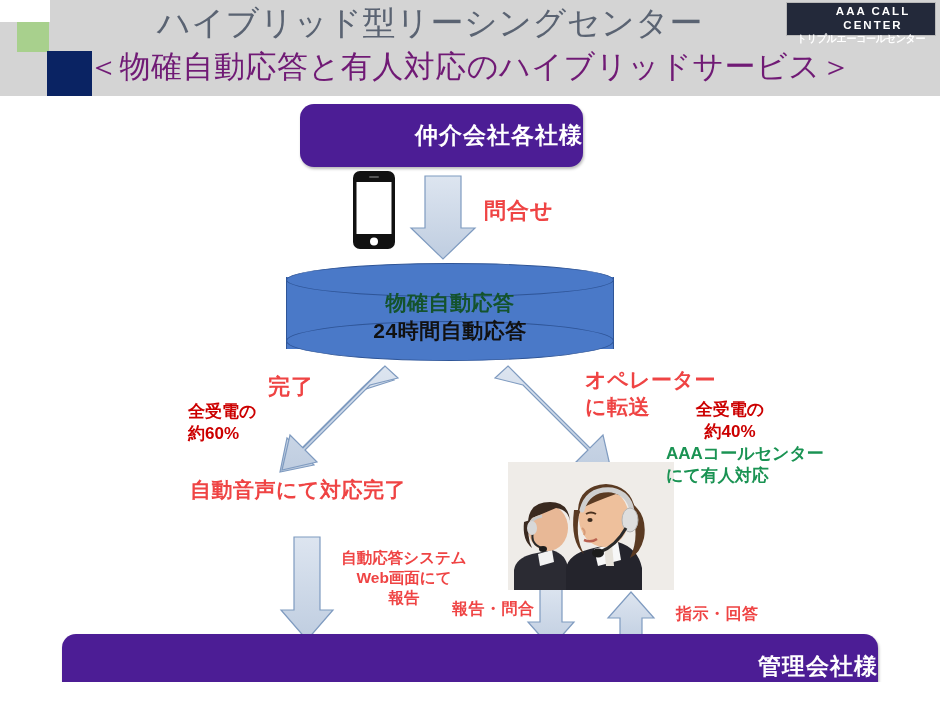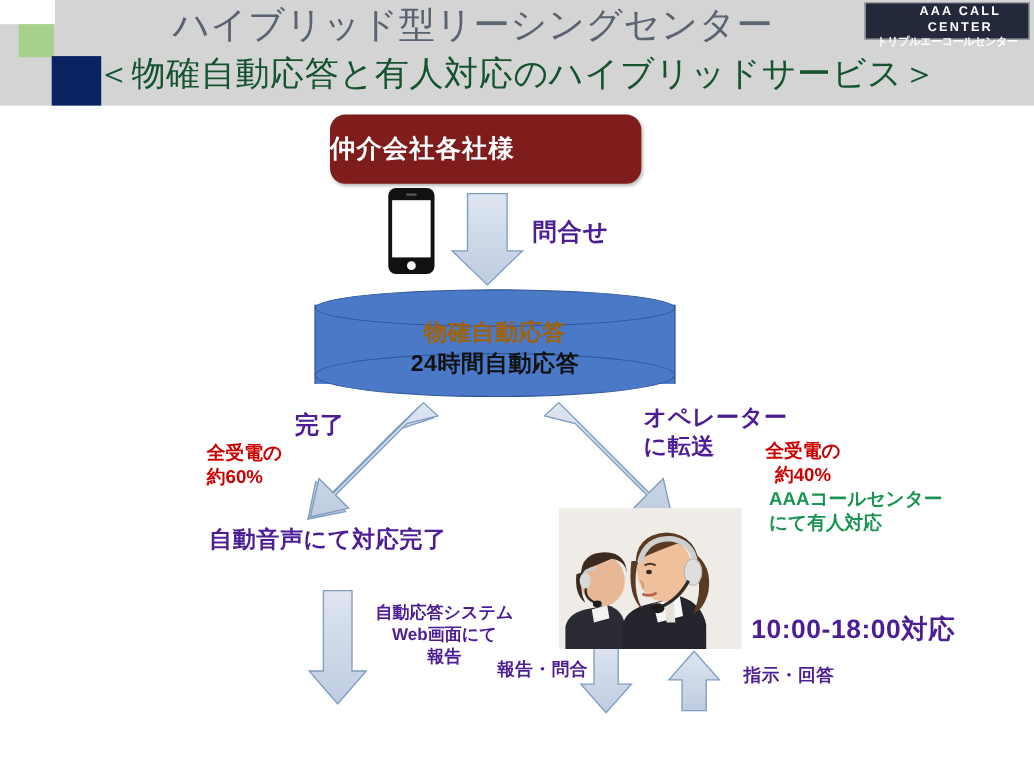--- a/index.html
+++ b/index.html
@@ -64,21 +64,21 @@
     white-space: nowrap;
   }
   .title-sub {
     position: absolute;
     left: 0;
     top: 45px;
     width: 940px;
     text-align: center;
     font-size: 31px;
     line-height: 44px;
-    color: #14532d;
+    color: #701a75;
     letter-spacing: 0.5px;
     white-space: nowrap;
   }
   .logo-box {
     position: absolute;
     right: 4px;
     top: 2px;
     width: 150px;
     height: 34px;
     background: #23293a;
@@ -98,27 +98,27 @@
   .logo-line2 {
     font-size: 10px;
     font-weight: bold;
     line-height: 14px;
     letter-spacing: -0.3px;
   }
 
   
   .rbox {
     position: absolute;
-    background: #7f1d1d;
+    background: #4c1d95;
     border-radius: 14px;
     color: #ffffff;
     font-weight: bold;
     display: flex;
     align-items: center;
-    justify-content: flex-start;
+    justify-content: flex-end;
     box-shadow: 1px 2px 3px rgba(0,0,0,0.28);
   }
   #box-brokers {
     left: 300px;
     top: 104px;
     width: 283px;
     height: 63px;
     font-size: 23px;
     letter-spacing: 1px;
   }
@@ -175,21 +175,21 @@
   .cyl-text {
     position: absolute;
     left: 0;
     top: 26px;
     width: 328px;
     text-align: center;
     font-weight: bold;
   }
   .cyl-l1 {
     font-size: 21px;
-    color: #a16207;
+    color: #14532d;
     line-height: 28px;
     letter-spacing: 0.5px;
   }
   .cyl-l2 {
     font-size: 21px;
     color: #111111;
     line-height: 28px;
     letter-spacing: 0.5px;
   }
 
@@ -220,21 +220,21 @@
     width: 166px;
     height: 128px;
     overflow: hidden;
     background: #f2efeb;
   }
 
   
   .lbl {
     position: absolute;
     font-weight: bold;
-    color: #4c1d95;
+    color: #ef4444;
     white-space: nowrap;
   }
   #lbl-inquiry {
     left: 484px;
     top: 196px;
     font-size: 22px;
     letter-spacing: 1px;
   }
   #lbl-complete {
     left: 268px;
@@ -273,21 +273,20 @@
     font-size: 21px;
     letter-spacing: 0.5px;
   }
   #lbl-green {
     left: 666px;
     top: 443px;
     font-size: 17px;
     line-height: 22px;
     color: #1a9353;
     text-align: left;
-    margin-left: 33px;
   }
   #lbl-green .g-indent {
     padding-left: 6px;
     font-size: 15.5px;
   }
   #lbl-hours {
     left: 683px;
     top: 556px;
     font-size: 24px;
     letter-spacing: 0.5px;
@@ -419,20 +418,23 @@
         <ellipse cx="90" cy="91" rx="6" ry="4.5" fill="#1c1c1c"></ellipse>
 
         <path d="M78 52 q5 -3 10 0" stroke="#4a3220" stroke-width="2" fill="none"></path>
         <ellipse cx="82" cy="58" rx="2.6" ry="2" fill="#3a2a1e"></ellipse>
         <path d="M74 66 q4 3 2 7" stroke="#d79c78" stroke-width="2" fill="none"></path>
         <path d="M76 78 q7 3 13 -1" stroke="#b9604f" stroke-width="2.5" fill="none"></path>
       </g>
     </svg>
   </div>
 
+  <div class="rbox" id="box-manage">
+    <span>管理会社様</span>
+  </div>
 
   <div class="lbl" id="lbl-inquiry">問合せ</div>
   <div class="lbl" id="lbl-complete">完了</div>
 
   <div class="lbl" id="lbl-transfer">
     <div>オペレーター</div>
     <div>に転送</div>
   </div>
 
   <div class="lbl" id="lbl-pct-left">
@@ -445,21 +447,20 @@
     <div>約40%</div>
   </div>
 
   <div class="lbl" id="lbl-auto-done">自動音声にて対応完了</div>
 
   <div class="lbl" id="lbl-green">
     <div>AAAコールセンター</div>
     <div>にて有人対応</div>
   </div>
 
-  <div class="lbl" id="lbl-hours">10:00-18:00対応</div>
 
   <div class="lbl" id="lbl-websys">
     <div>自動応答システム</div>
     <div>Web画面にて</div>
     <div>報告</div>
   </div>
 
   <div class="lbl" id="lbl-report-q">報告・問合</div>
   <div class="lbl" id="lbl-instruct">指示・回答</div>
 

